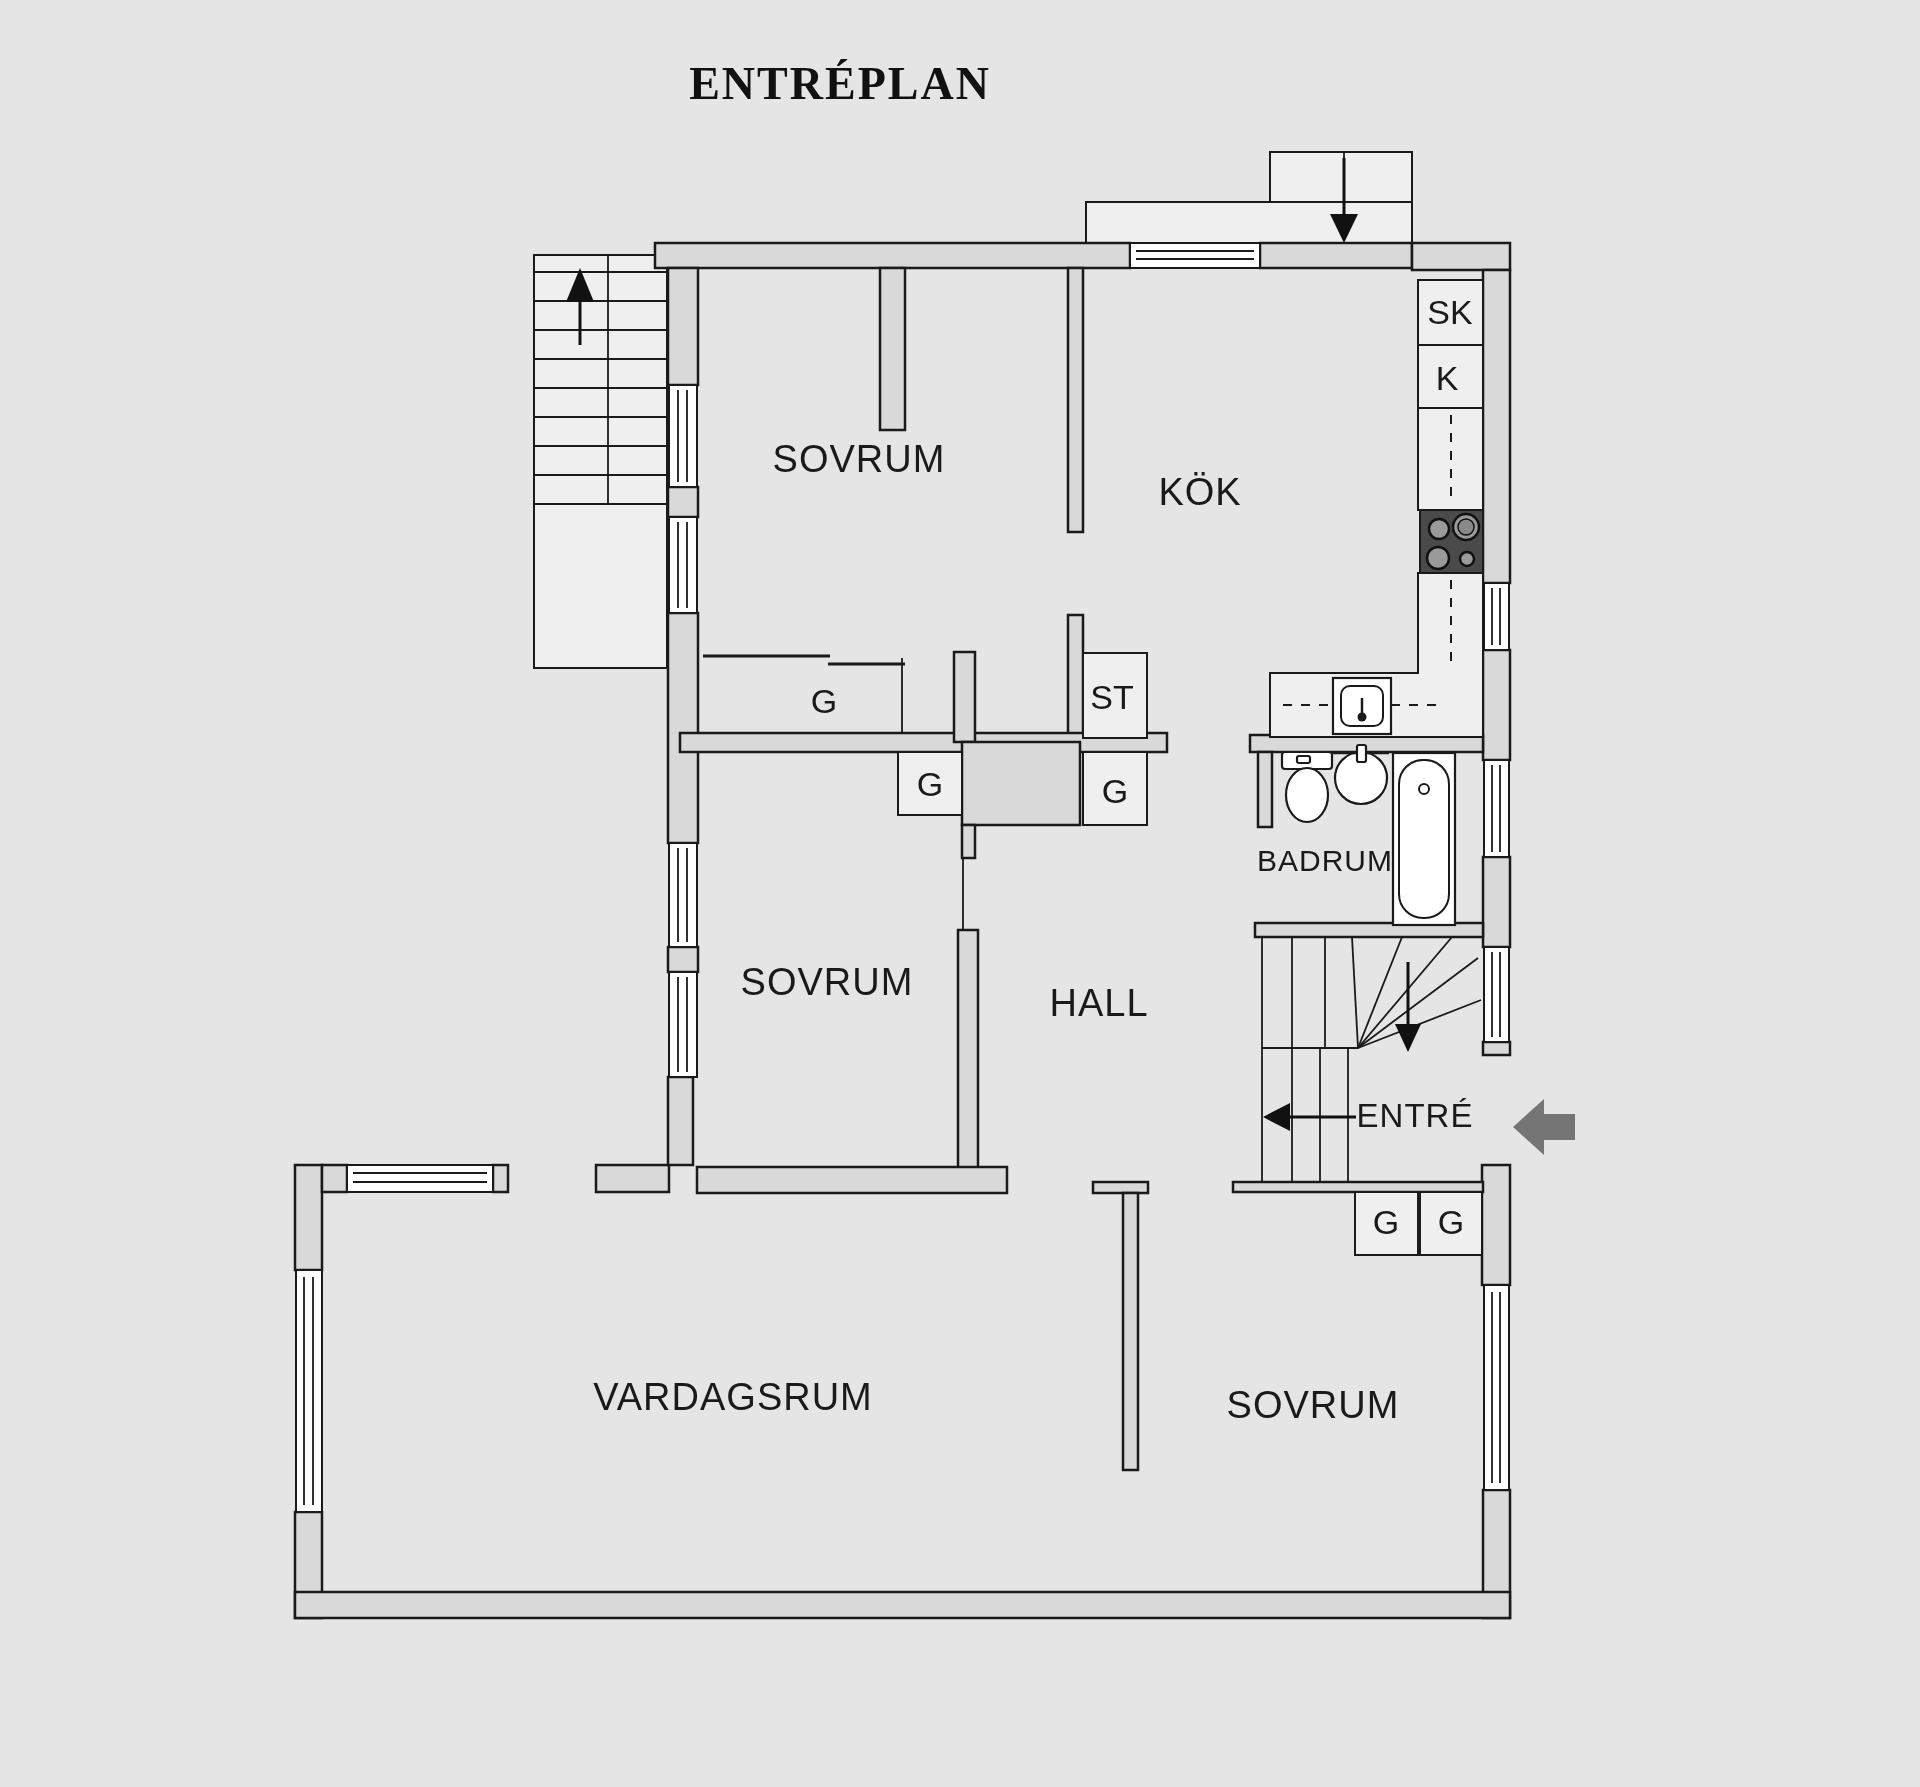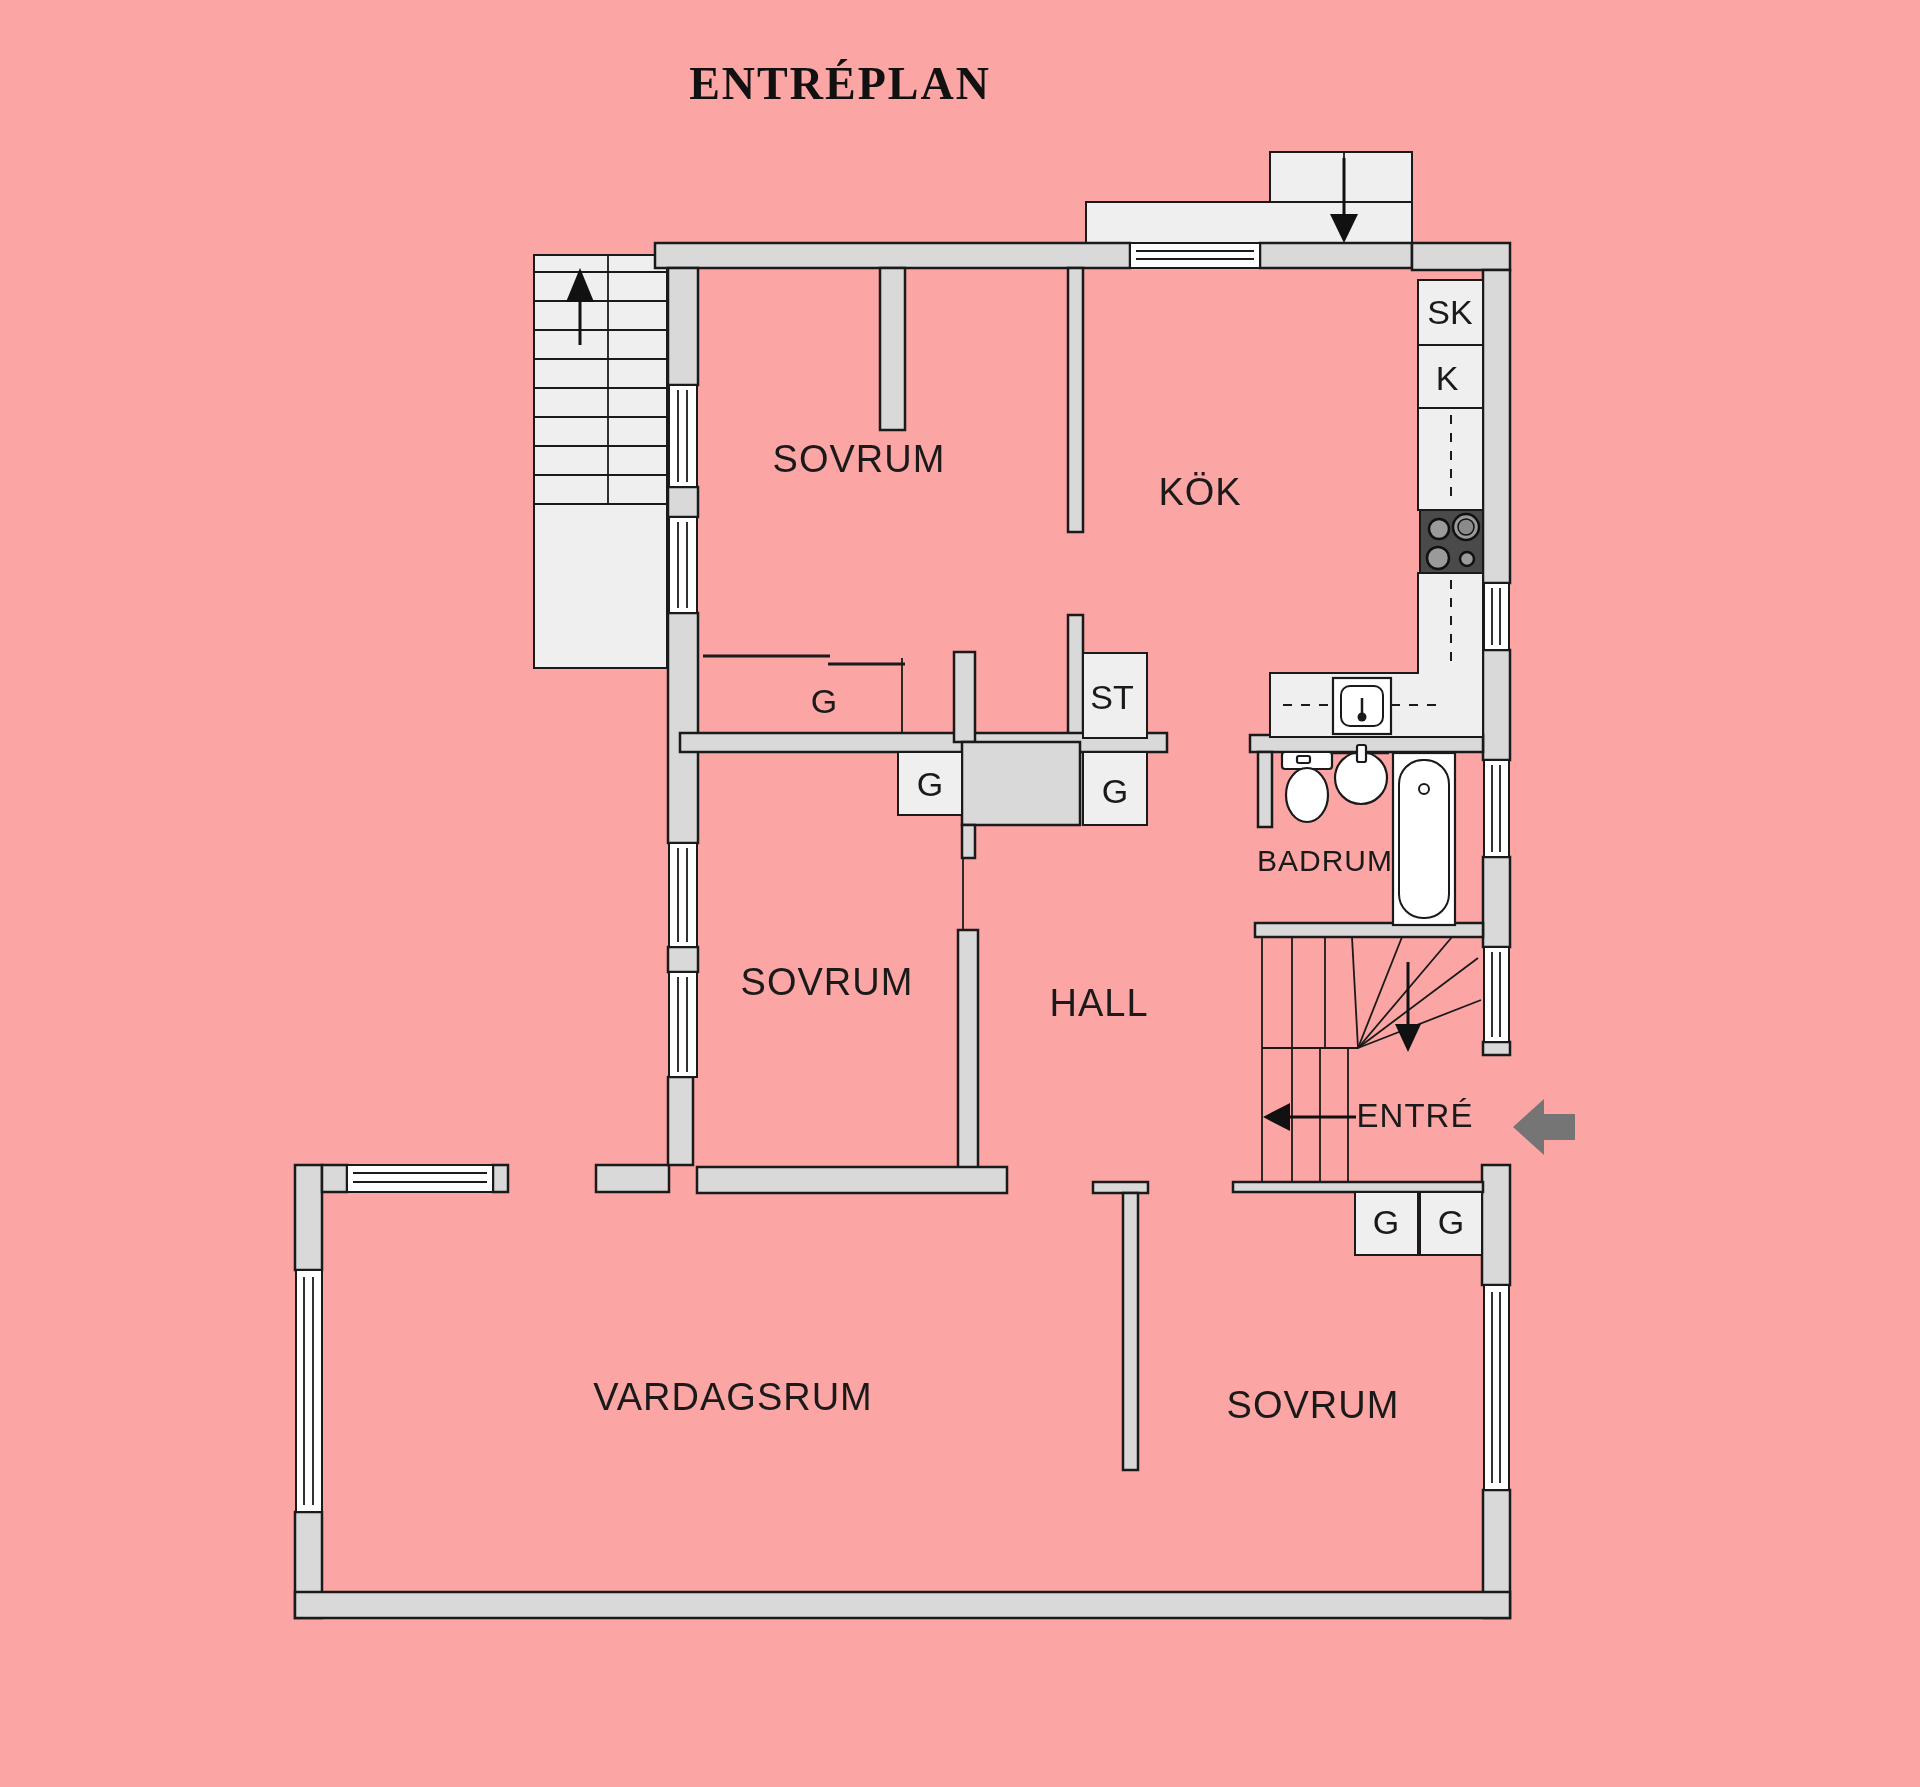--- a/index.html
+++ b/index.html
@@ -1,16 +1,16 @@
 <!DOCTYPE html>
 <html><head>
 <meta charset="utf-8">
 <style>
   html,body{margin:0;padding:0;background:#ffffff;}
-  .stage{width:1920px;height:1787px;position:relative;background:#fca5a5;}
+  .stage{width:1920px;height:1787px;position:relative;background:#e5e5e5;}
   svg{display:block;}
   .title-text{font-family:"Liberation Serif",serif;font-weight:bold;font-size:46px;letter-spacing:2px;fill:#111;}
   .room-label{font-family:"Liberation Sans",sans-serif;font-size:38px;fill:#1a1a1a;letter-spacing:1px;}
   .small-label{font-family:"Liberation Sans",sans-serif;font-size:30px;fill:#1a1a1a;letter-spacing:1px;}
   .mid-label{font-family:"Liberation Sans",sans-serif;font-size:33px;fill:#1a1a1a;letter-spacing:1px;}
   .closet-label{font-family:"Liberation Sans",sans-serif;font-size:34px;fill:#1a1a1a;}
   text{text-anchor:middle;}
   .wall{fill:#d9d9d9;stroke:#1a1a1a;stroke-width:2.5;}
   .lightfill{fill:#efefef;stroke:#1a1a1a;stroke-width:2;}
   .box{fill:#efefef;stroke:#1a1a1a;stroke-width:2;}

